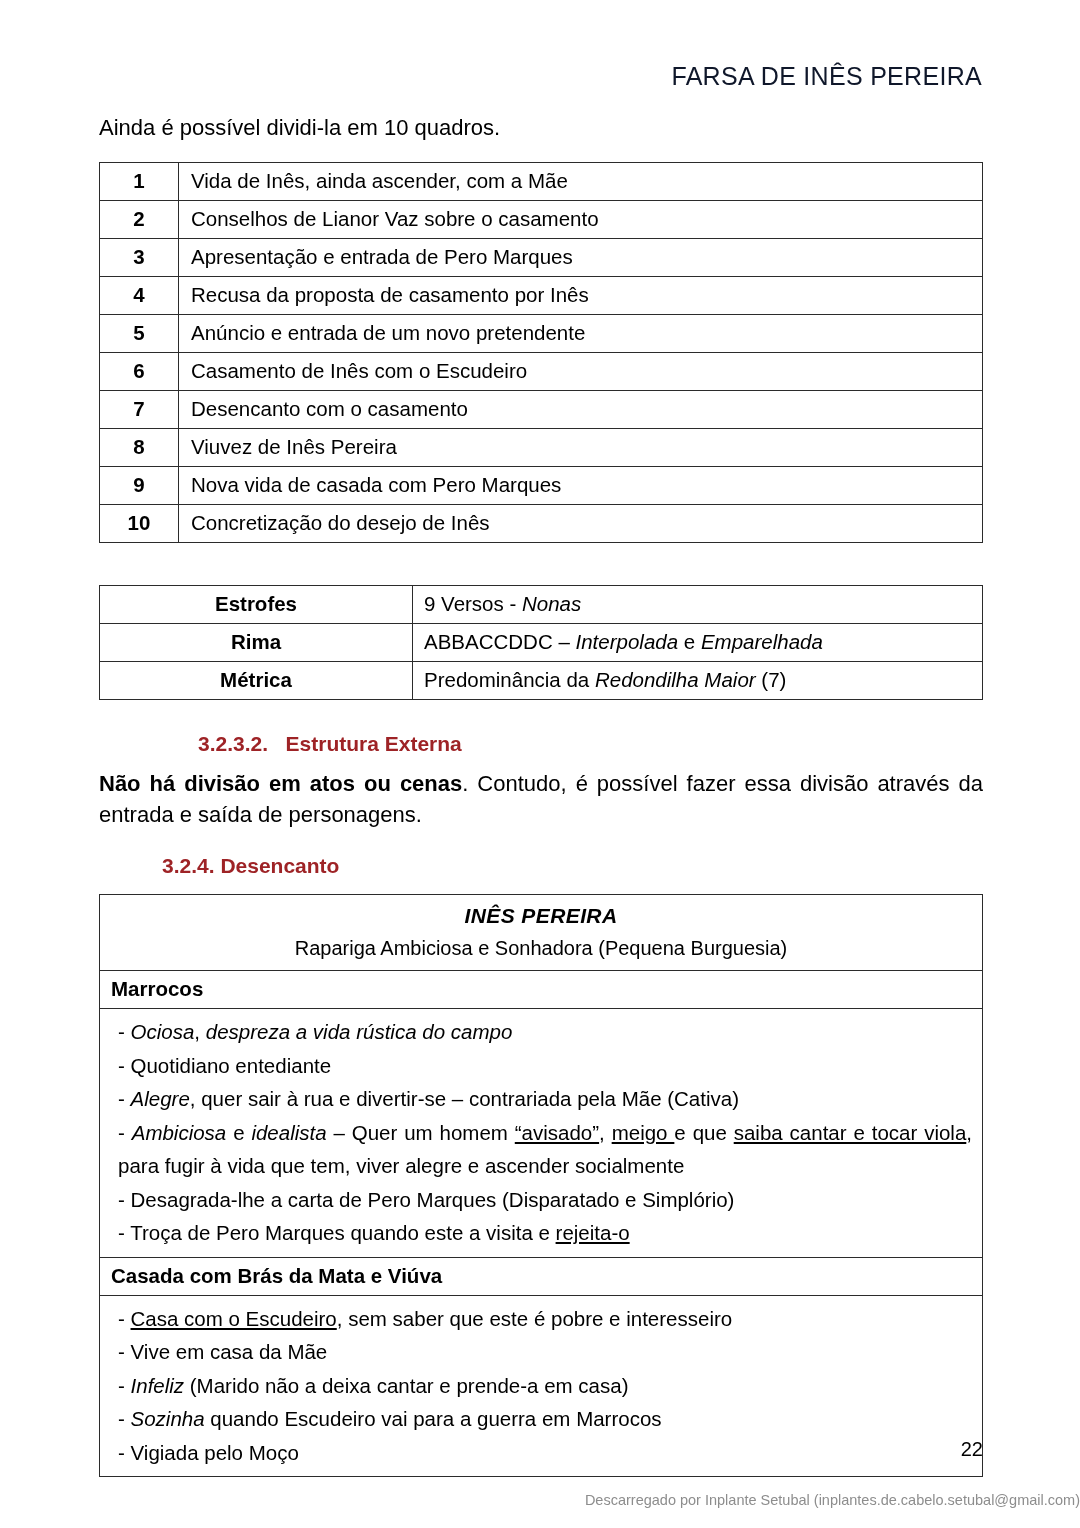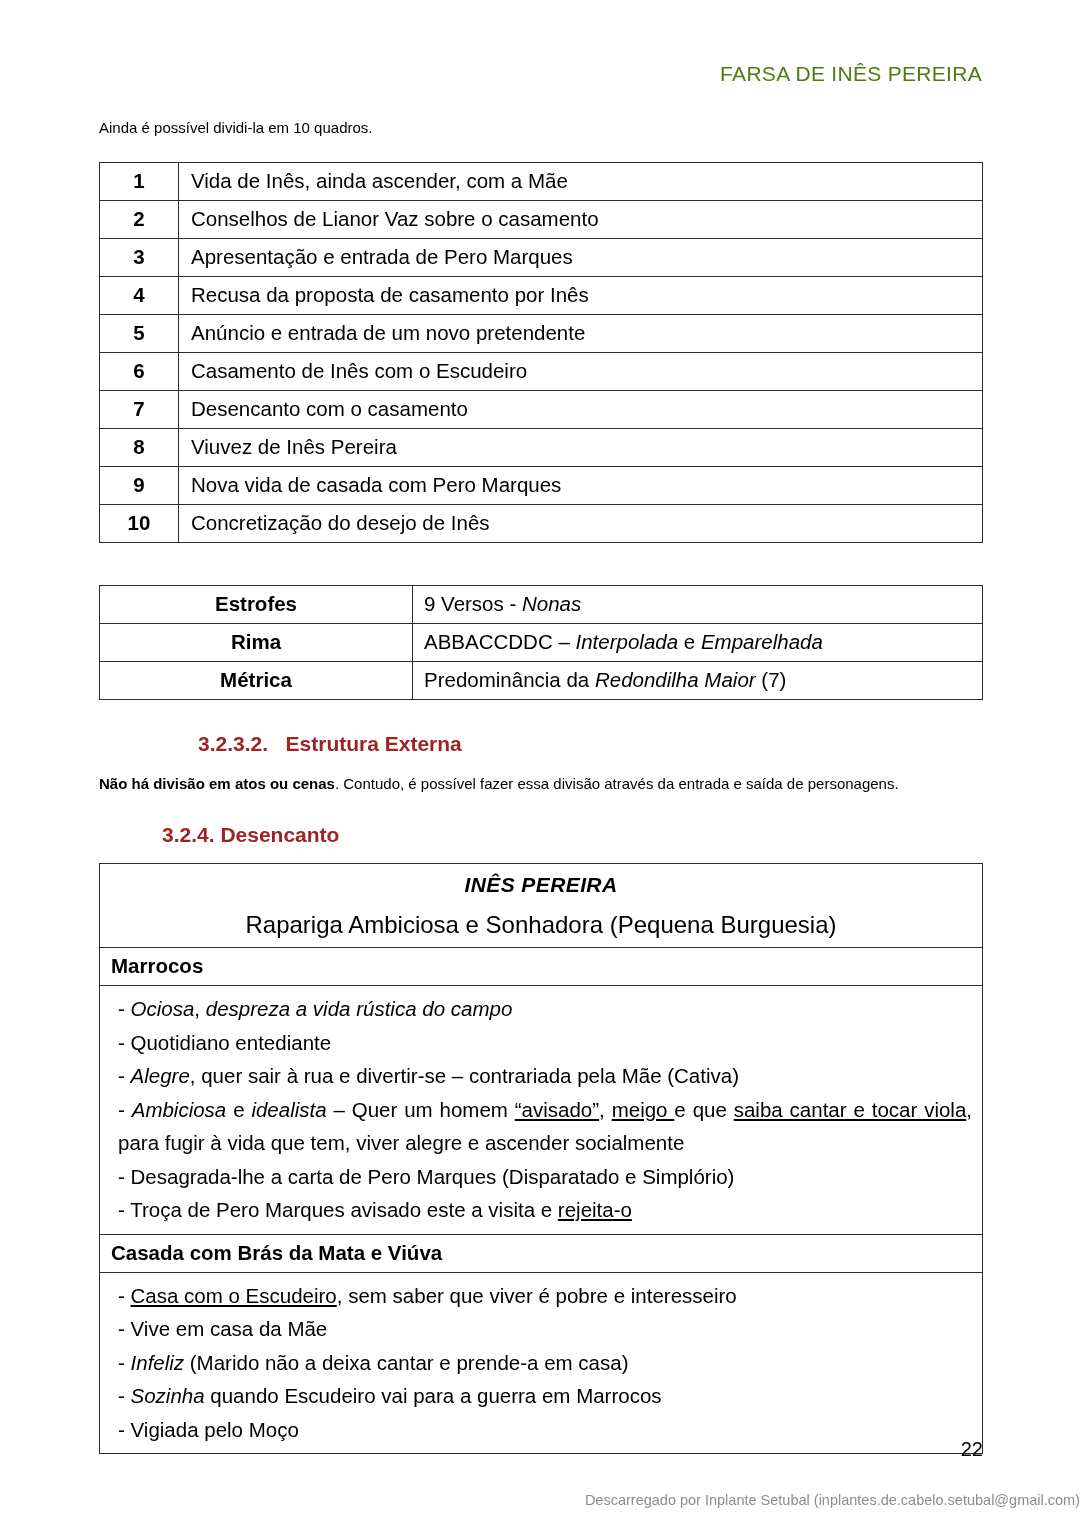--- a/index.html
+++ b/index.html
@@ -21,36 +21,36 @@
     width: 1080px;
     height: 1528px;
     box-sizing: border-box;
   }
 
   
   .doc-header {
     position: absolute;
     top: 62px;
     right: 98px;
-    font-size: 21px;
+    font-size: 25px;
     letter-spacing: 0.3px;
-    color: #4d7c0f;
+    color: #0f172a;
     white-space: nowrap;
   }
 
   
   .content {
     position: absolute;
     left: 99px;
     top: 112px;
     width: 884px;
   }
 
   .para {
-    font-size: 15px;
+    font-size: 22px;
     line-height: 31px;
     margin: 0 0 14px 0;
     text-align: justify;
   }
   .para.intro { margin-bottom: 19px; }
   .para b { font-weight: bold; }
 
   
   table.doc-table {
     border-collapse: collapse;
@@ -109,22 +109,22 @@
   }
   .personagens .char-name {
     display: block;
     font-weight: bold;
     font-style: italic;
     font-size: 21px;
     letter-spacing: 0.4px;
   }
   .personagens .char-sub {
     display: block;
-    font-size: 24px;
-    margin-top: 14px;
+    font-size: 20px;
+    margin-top: 6px;
   }
   .personagens td.section {
     font-weight: bold;
     padding-left: 11px;
   }
   .personagens td.items {
     padding: 6px 10px 7px 10px;
   }
   .personagens .item {
     display: block;
@@ -247,29 +247,29 @@
           <tr>
             <td class="section">Marrocos</td>
           </tr>
           <tr>
             <td class="items">
               <span class="item"><span>- </span><span class="it">Ociosa</span><span>, </span><span class="it">despreza a vida rústica do campo</span></span>
               <span class="item"><span>- Quotidiano entediante</span></span>
               <span class="item"><span>- </span><span class="it">Alegre</span><span>, quer sair à rua e divertir-se – contrariada pela Mãe (Cativa)</span></span>
               <span class="item"><span>- </span><span class="it">Ambiciosa</span><span> e </span><span class="it">idealista</span><span> – Quer um homem </span><span class="un">“avisado”</span><span>, </span><span class="un">meigo </span><span>e que </span><span class="un">saiba cantar e tocar viola</span><span>, para fugir à vida que tem, viver alegre e ascender socialmente</span></span>
               <span class="item"><span>- Desagrada-lhe a carta de Pero Marques (Disparatado e Simplório)</span></span>
-              <span class="item"><span>- Troça de Pero Marques avisado este a visita e </span><span class="un">rejeita-o</span></span>
+              <span class="item"><span>- Troça de Pero Marques quando este a visita e </span><span class="un">rejeita-o</span></span>
             </td>
           </tr>
           <tr>
             <td class="section">Casada com Brás da Mata e Viúva</td>
           </tr>
           <tr>
             <td class="items">
-              <span class="item"><span>- </span><span class="un">Casa com o Escudeiro</span><span>, sem saber que viver é pobre e interesseiro</span></span>
+              <span class="item"><span>- </span><span class="un">Casa com o Escudeiro</span><span>, sem saber que este é pobre e interesseiro</span></span>
               <span class="item"><span>- Vive em casa da Mãe</span></span>
               <span class="item"><span>- </span><span class="it">Infeliz</span><span> (Marido não a deixa cantar e prende-a em casa)</span></span>
               <span class="item"><span>- </span><span class="it">Sozinha</span><span> quando Escudeiro vai para a guerra em Marrocos</span></span>
               <span class="item"><span>- Vigiada pelo Moço</span></span>
             </td>
           </tr>
         </tbody>
     </table>
 
   </div>

